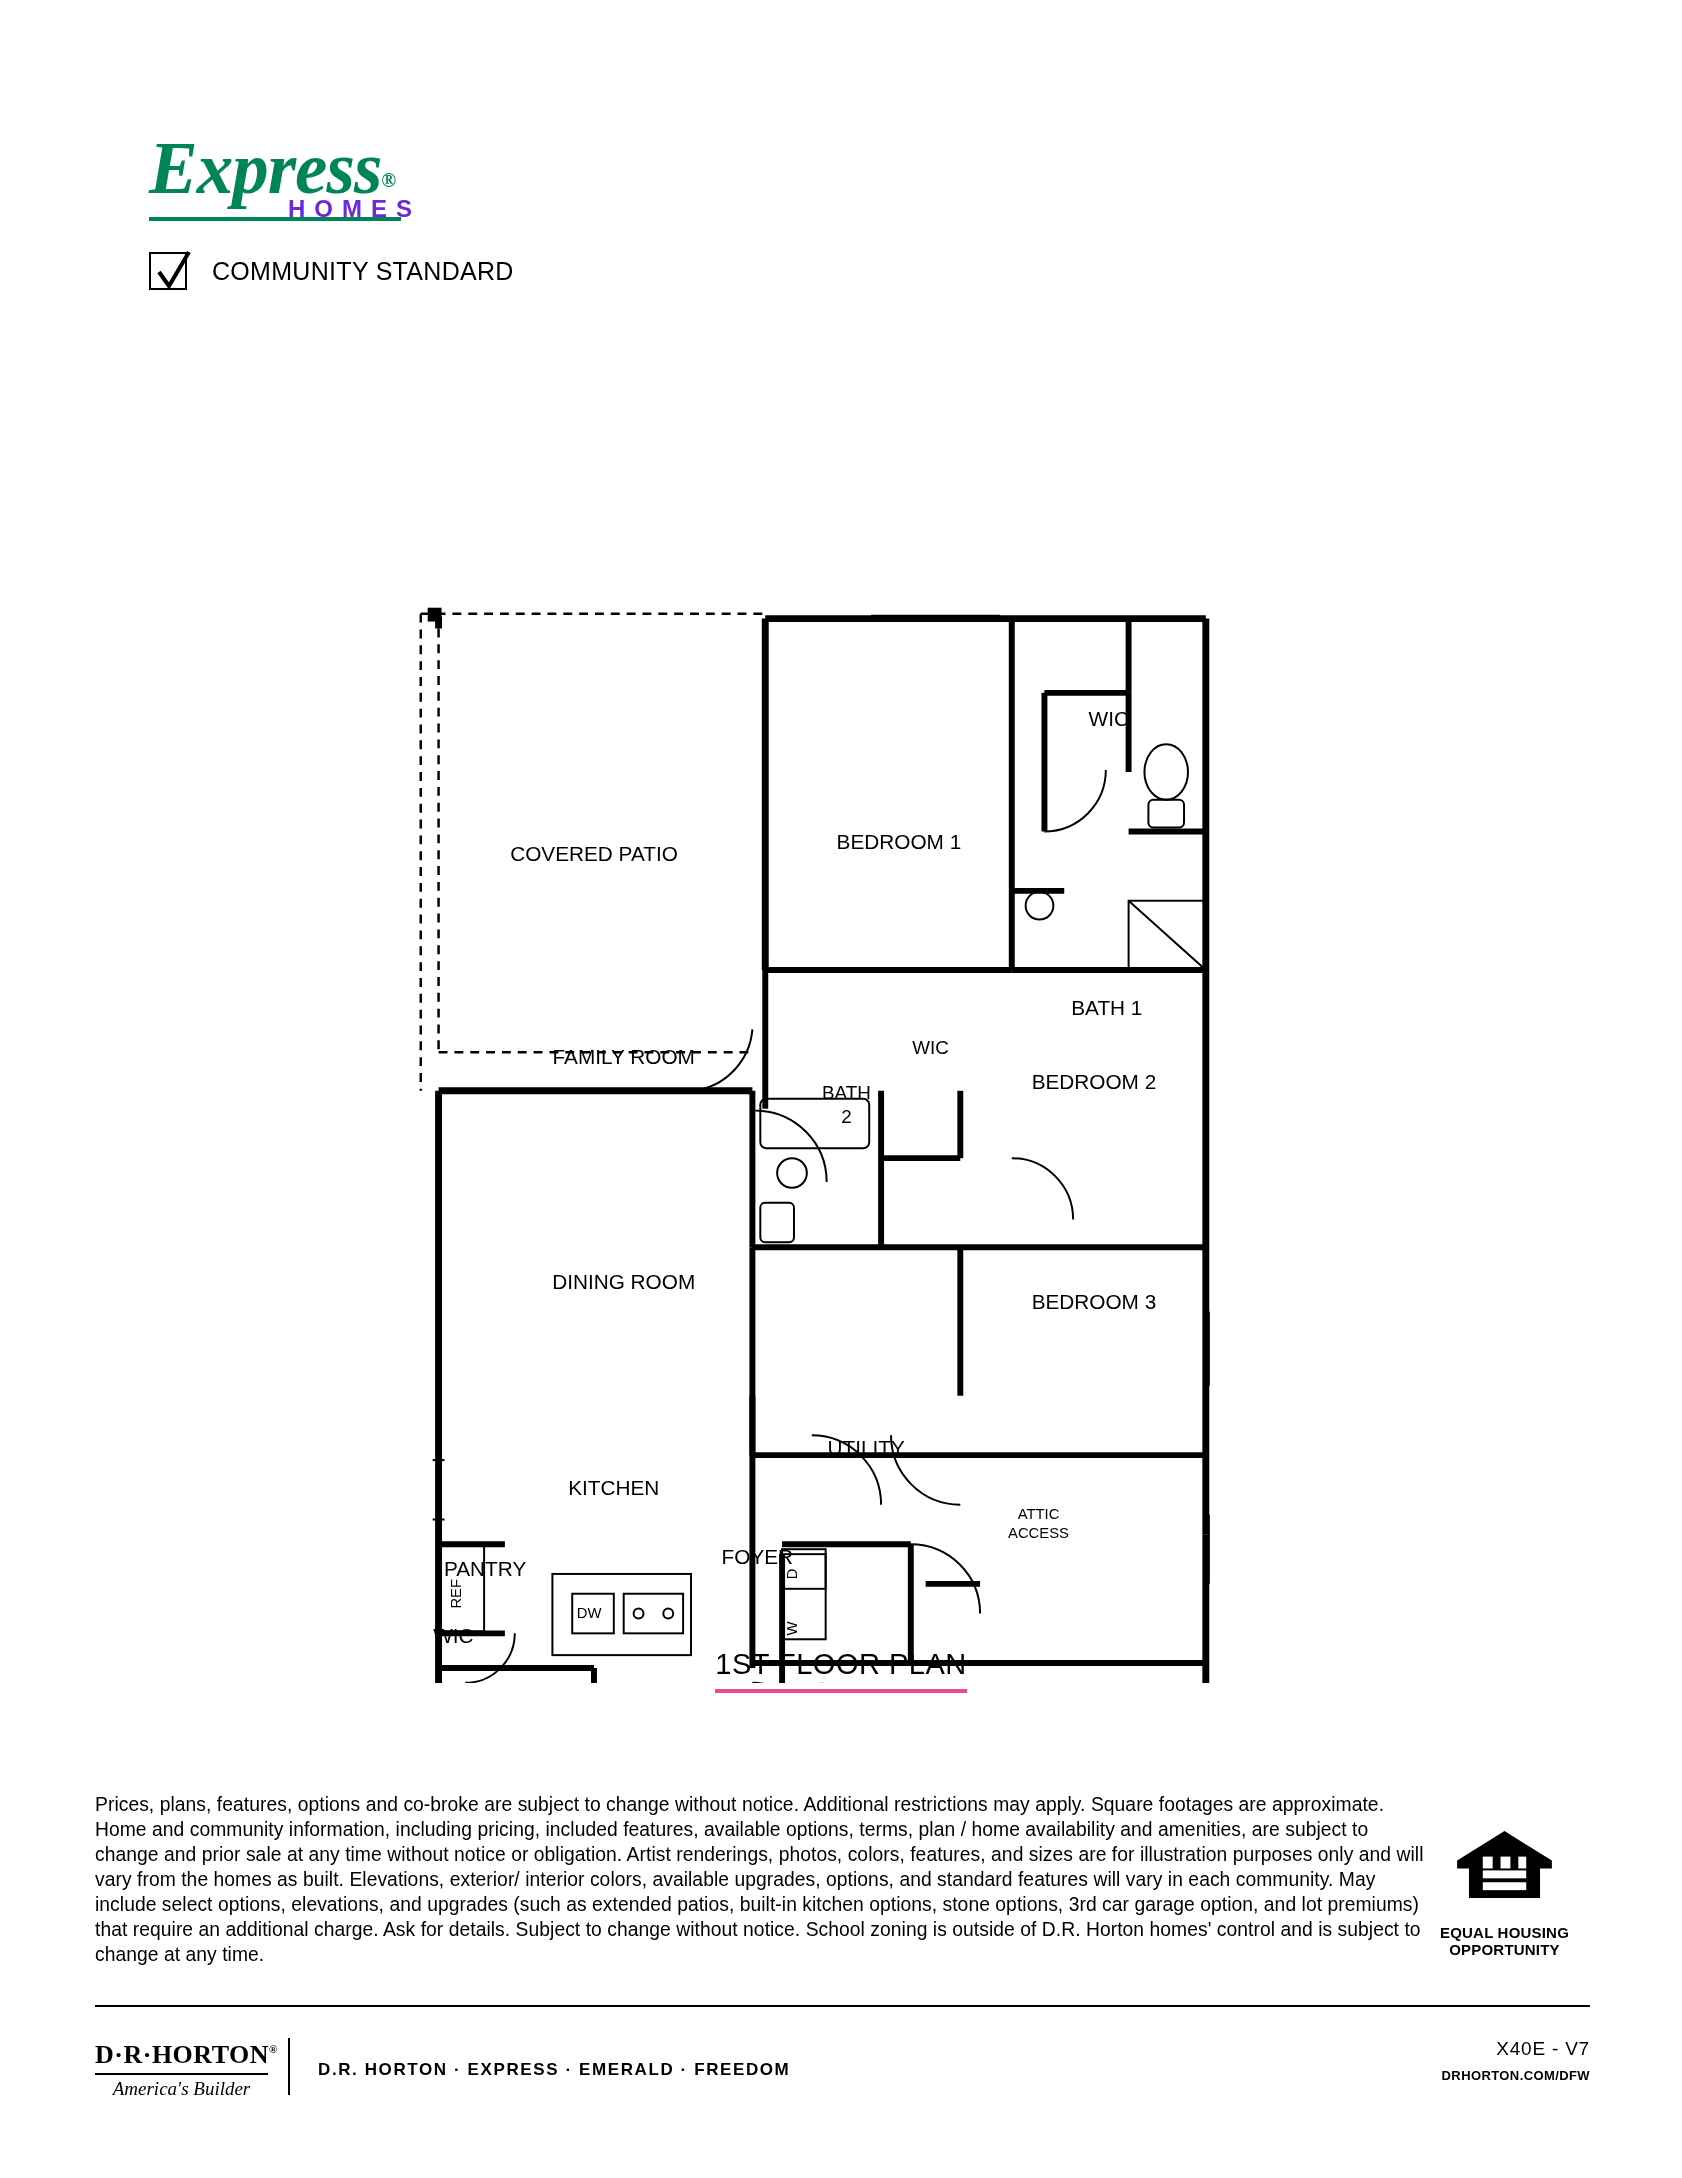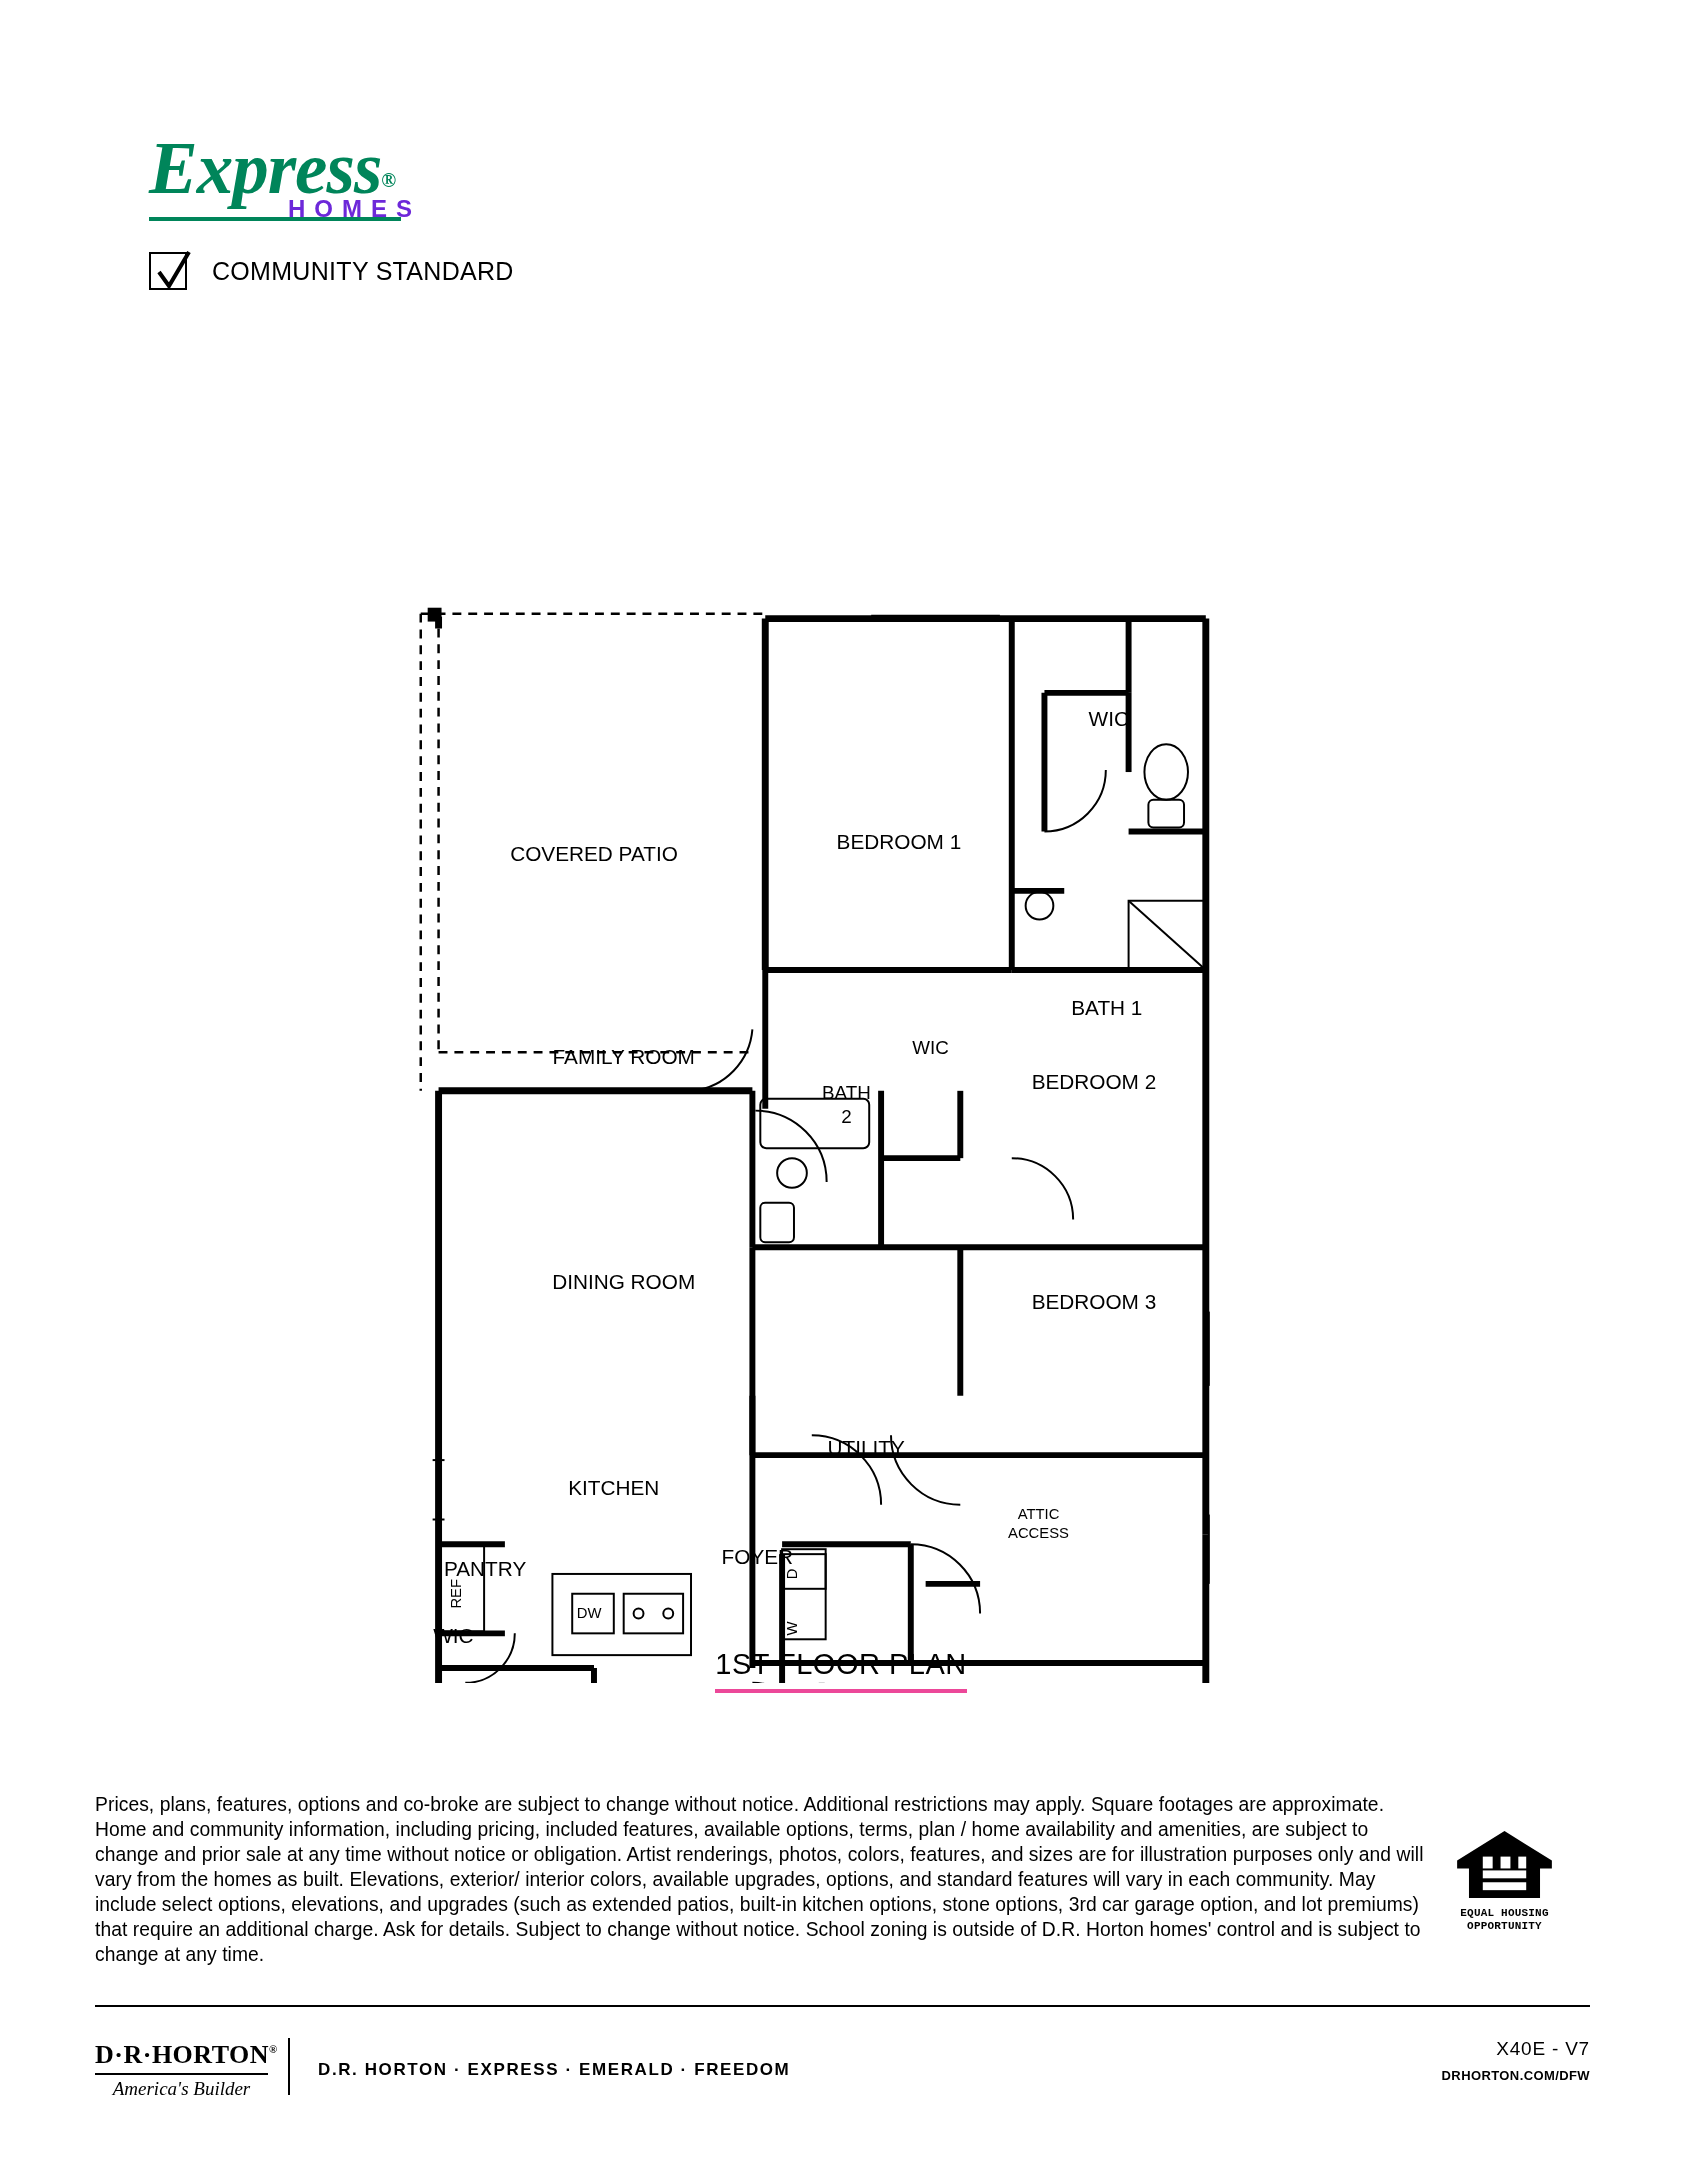--- a/index.html
+++ b/index.html
@@ -117,26 +117,25 @@
   }
 
   .eho {
     position: absolute;
     left: 1440px;
     top: 1827px;
     width: 129px;
     text-align: center;
   }
   .eho-label {
-    font-size: 11px;
+    font-size: 15px;
     font-weight: bold;
     line-height: 1.15;
-    margin-top: 1px;
+    margin-top: 18px;
     letter-spacing: 0.2px;
-    font-family: Liberation Mono, monospace;
   }
 
   
   .footer-rule {
     position: absolute;
     left: 95px;
     top: 2005px;
     width: 1495px;
     height: 2px;
     background: #000;

